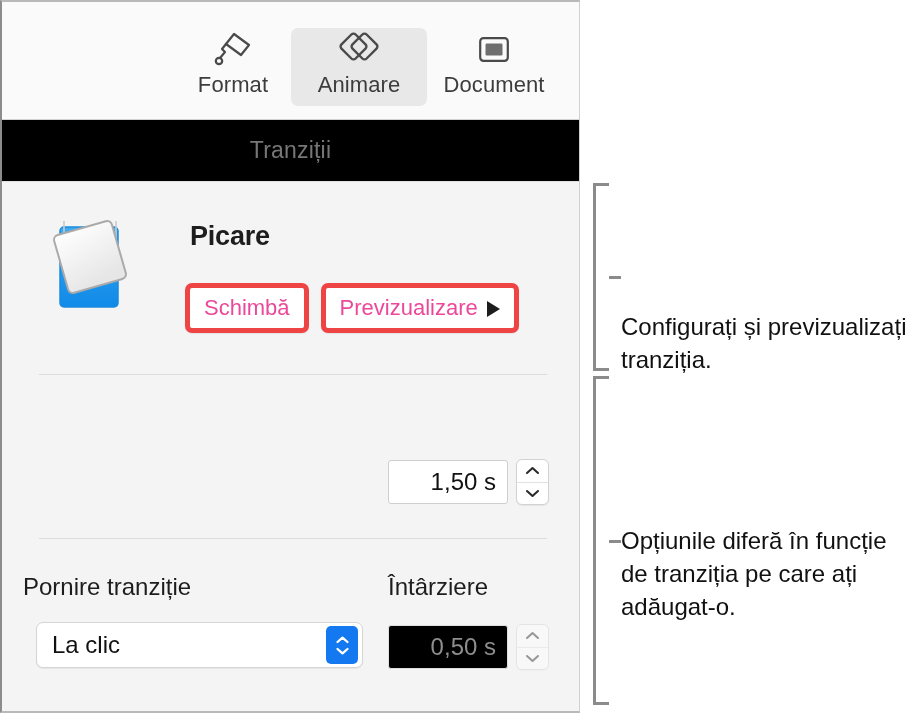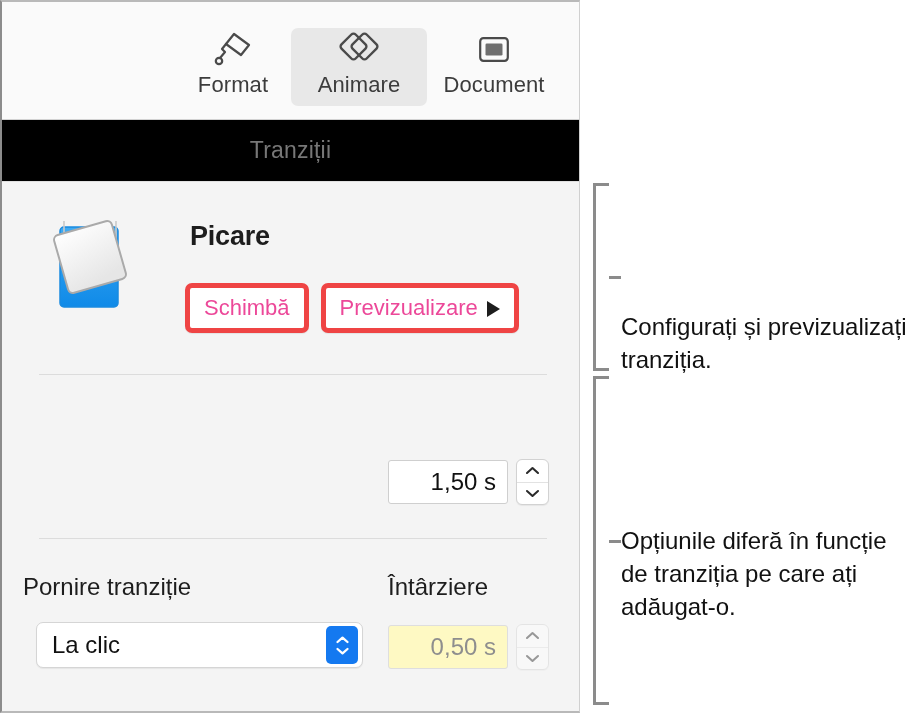--- a/index.html
+++ b/index.html
@@ -278,21 +278,21 @@
     align-items: center;
     justify-content: center;
     gap: 3px;
   }
   #delay-field {
     position: absolute;
     left: 386px;
     top: 623px;
     width: 120px;
     height: 44px;
-    background: #fef9c3;
+    background: #000000;
     border: 1px solid #dedede;
     border-radius: 3px;
     box-sizing: border-box;
     display: flex;
     align-items: center;
     justify-content: flex-end;
     padding-right: 11px;
     font-size: 24px;
     color: #8e8e8e;
   }

